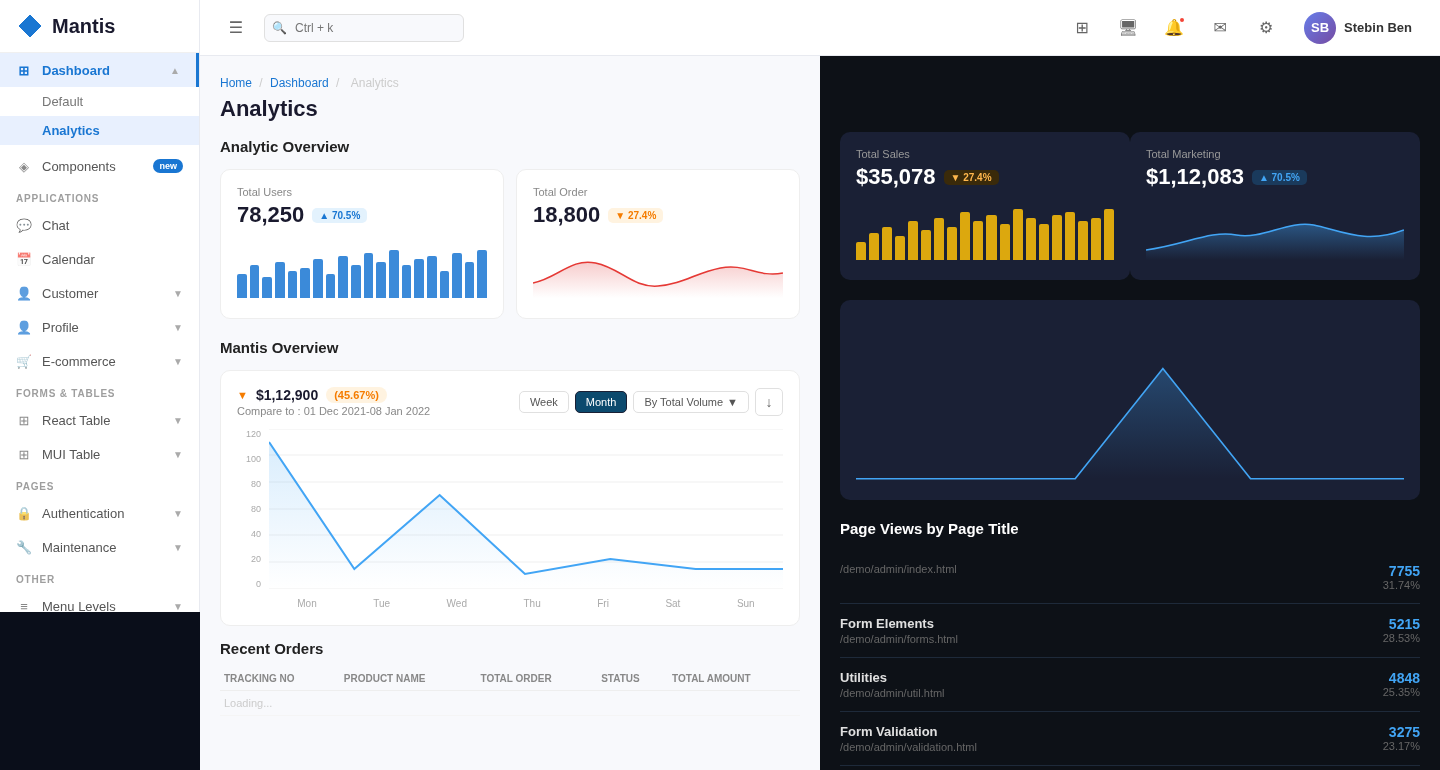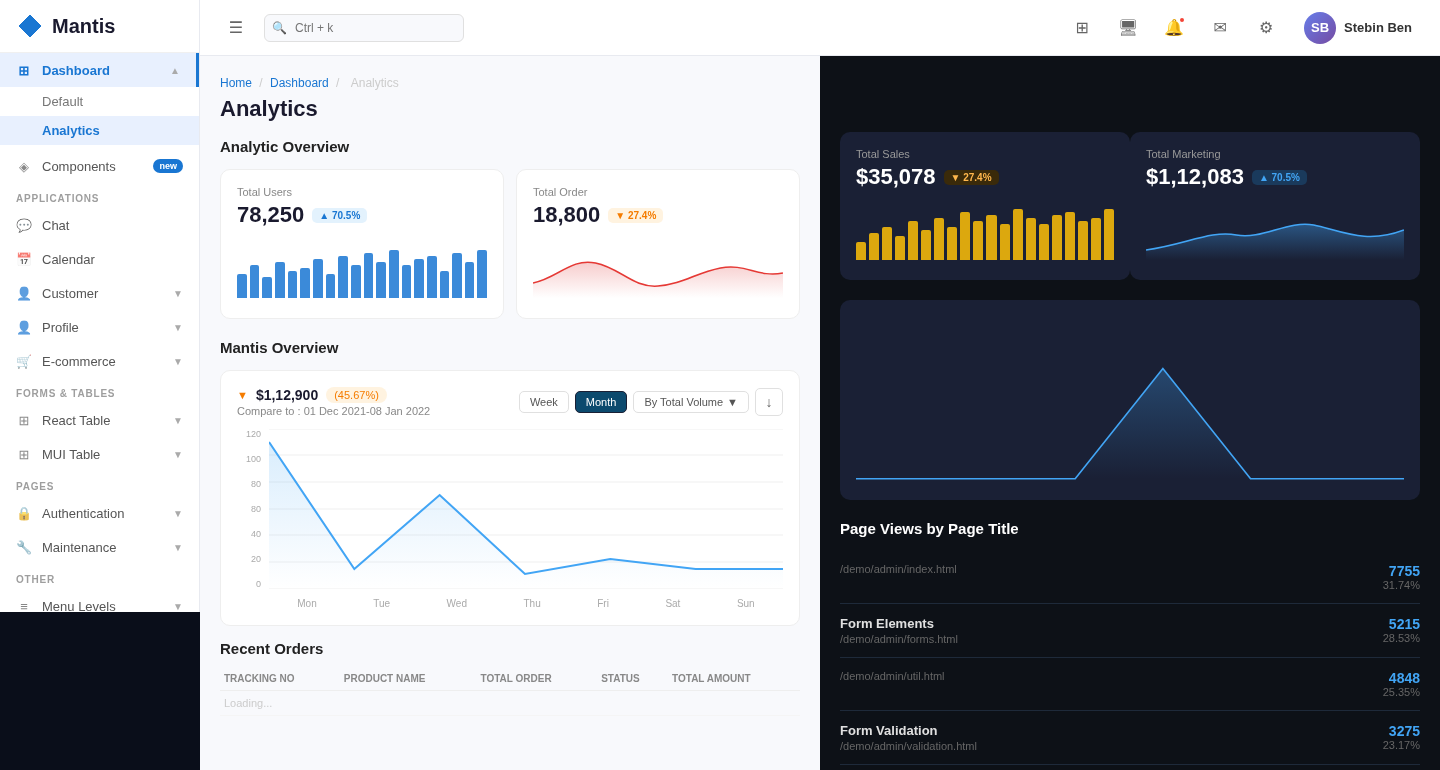--- a/index.html
+++ b/index.html
@@ -64,21 +64,21 @@
     
     .bar-chart { display: flex; align-items: flex-end; gap: 3px; height: 60px; }
     .bar { background: #1976d2; border-radius: 2px 2px 0 0; flex: 1; min-width: 8px; opacity: 0.85; }
     .bar-gold { background: #ffc107; }
     .area-chart { height: 60px; width: 100%; }
 
     
     .income-card { background: #fff; border-radius: 10px; padding: 16px; border: 1px solid #eee; margin-bottom: 14px; }
     .income-header { display: flex; align-items: center; justify-content: space-between; margin-bottom: 12px; }
     .income-value { display: flex; align-items: center; gap: 8px; }
-    .income-badge { background: #fff3e0; color: #f57c00; font-size: 11px; padding: 2px 8px; border-radius: 8px; display: flex; align-items: center; gap: 3px; }
+    .income-badge { background: #fff3e0; color: #f57c00; font-size: 11px; padding: 2px 8px; border-radius: 8px; display: flex; align-items: center; gap: 3px; font-weight: bold; }
     .income-compare { font-size: 11px; color: #888; margin-top: 2px; }
     .income-controls { display: flex; gap: 6px; align-items: center; }
     .btn-sm { padding: 4px 10px; font-size: 11px; border-radius: 5px; cursor: pointer; border: 1px solid #e0e0e0; background: #fff; color: #555; }
     .btn-sm.active { background: #0c4a6e; color: #fff; border-color: #1a2035; }
     .btn-outline { padding: 4px 10px; font-size: 11px; border-radius: 5px; border: 1px solid #e0e0e0; background: #fff; display: flex; align-items: center; gap: 4px; cursor: pointer; color: #555; }
     .btn-icon { width: 28px; height: 28px; border-radius: 5px; border: 1px solid #e0e0e0; background: #fff; display: flex; align-items: center; justify-content: center; cursor: pointer; font-size: 14px; color: #666; }
 
     
     .page-views-list { display: flex; flex-direction: column; gap: 0; }
     .page-view-item { display: flex; justify-content: space-between; align-items: flex-start; padding: 12px 0; border-bottom: 1px solid #1e2a3a; }
@@ -488,20 +488,21 @@
           <div class="pv-title">Form Elements</div>
           <div class="pv-url">/demo/admin/forms.html</div>
         </div>
         <div class="pv-right">
           <div class="pv-count">5215</div>
           <div class="pv-pct">28.53%</div>
         </div>
       </div>
       <div class="page-view-item">
         <div class="pv-left">
+          <div class="pv-title">Utilities</div>
           <div class="pv-url">/demo/admin/util.html</div>
         </div>
         <div class="pv-right">
           <div class="pv-count">4848</div>
           <div class="pv-pct">25.35%</div>
         </div>
       </div>
       <div class="page-view-item">
         <div class="pv-left">
           <div class="pv-title">Form Validation</div>

